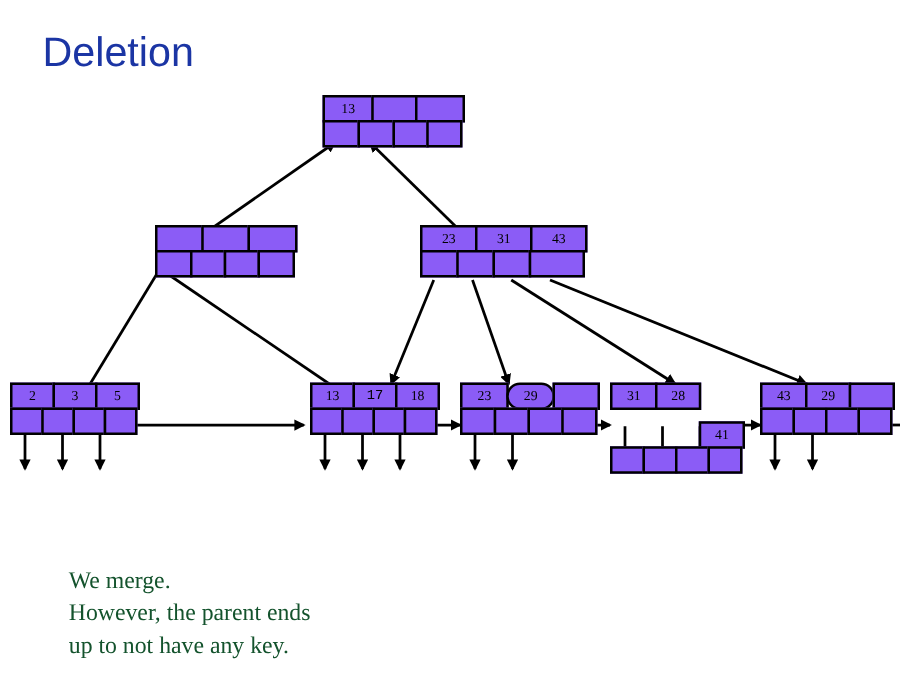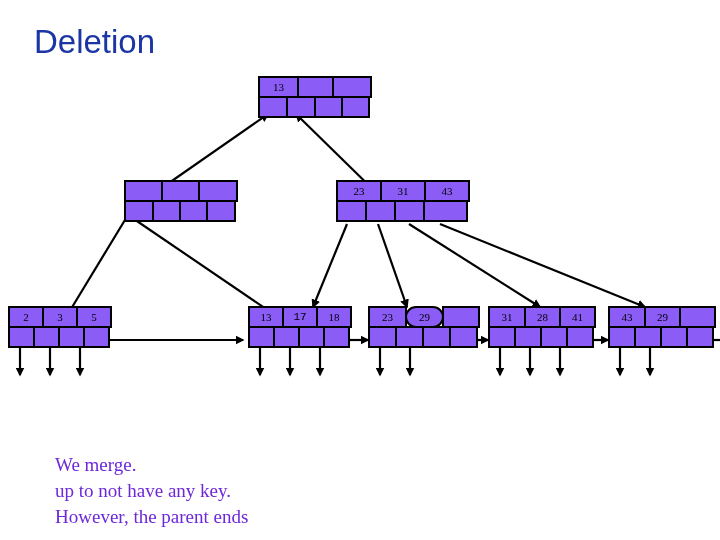--- a/index.html
+++ b/index.html
@@ -15,21 +15,21 @@
     position:absolute;left:34px;top:22px;
     font-family:"Liberation Sans", sans-serif;
     font-size:33px;line-height:40px;color:#1b35a4;
     letter-spacing:0px;white-space:nowrap;
   }
 
   
   #caption{
     position:absolute;left:55px;top:452px;
     font-family:"Liberation Serif", serif;
-    font-size:19px;line-height:26px;color:#6d28d9;
+    font-size:19px;line-height:26px;color:#14532d;
   }
   #caption div{white-space:nowrap;}
 
   
   #edges{position:absolute;left:0;top:0;width:720px;height:540px;}
 
   
   .node{position:absolute;}
   .krow,.prow{display:flex;}
   .kcell,.pcell{
@@ -184,21 +184,21 @@
       <div class="pcell" style="width:29px;"></div>
       <div class="pcell" style="width:29px;"></div>
       <div class="pcell" style="width:29px;"></div>
     </div>
   </div>
 
   <div class="node" style="left:488px;top:306px;width:112px;">
     <div class="krow">
       <div class="kcell" style="width:38px;">31</div>
       <div class="kcell" style="width:37px;">28</div>
-      <div class="kcell" style="width:37px;">41</div>
+      <div class="kcell" style="width:37px;margin-top:31px;">41</div>
     </div>
     <div class="prow">
       <div class="pcell" style="width:28px;"></div>
       <div class="pcell" style="width:28px;"></div>
       <div class="pcell" style="width:28px;"></div>
       <div class="pcell" style="width:28px;"></div>
     </div>
   </div>
 
   <div class="node" style="left:608px;top:306px;width:112px;">
@@ -210,17 +210,17 @@
     <div class="prow">
       <div class="pcell" style="width:28px;"></div>
       <div class="pcell" style="width:28px;"></div>
       <div class="pcell" style="width:28px;"></div>
       <div class="pcell" style="width:28px;"></div>
     </div>
   </div>
 
   <div id="caption">
     <div>We merge.</div>
+    <div>However, the parent ends</div>
     <div>up to not have any key.</div>
-    <div>However, the parent ends</div>
   </div>
 
 </div>
 
 </body></html>

